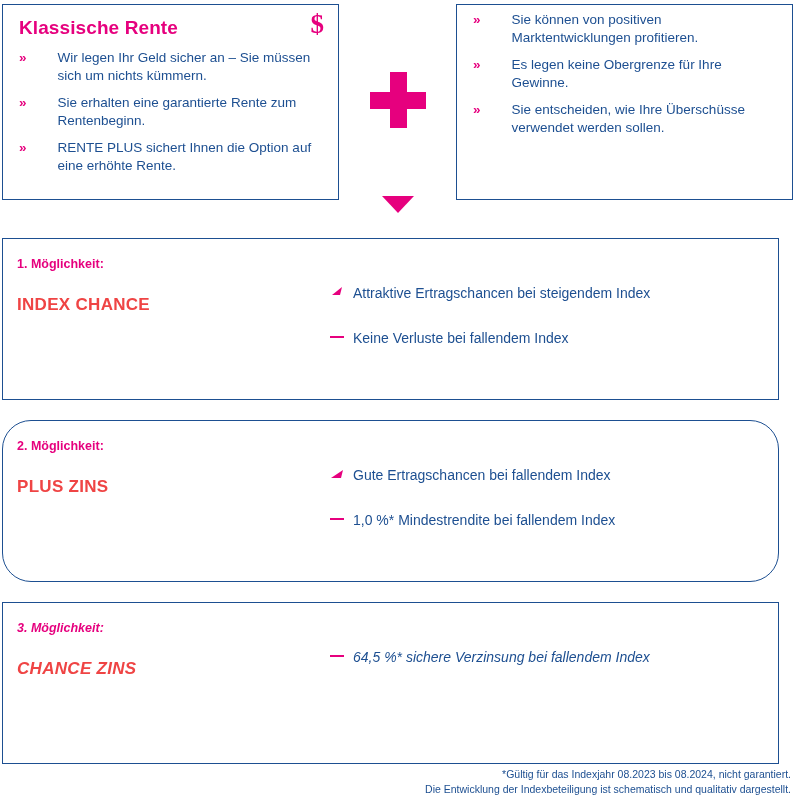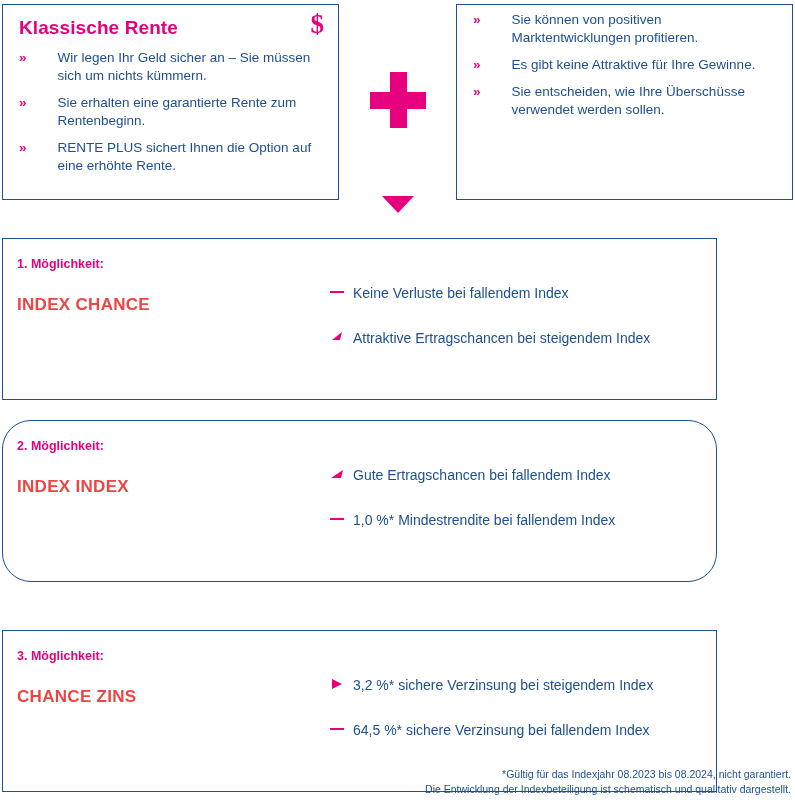--- a/index.html
+++ b/index.html
@@ -115,28 +115,28 @@
     height: 0;
     border-left: 16px solid transparent;
     border-right: 16px solid transparent;
     border-top: 17px solid #e6007e;
   }
 
   
   .option-box {
     position: absolute;
     left: 2px;
-    width: 715px;
+    width: 777px;
     border: 1px solid #1d4f91;
     box-sizing: border-box;
     background: #ffffff;
   }
   #option-1 { top: 238px; height: 162px; }
   #option-2 { top: 420px; height: 162px; border-radius: 29px; }
-  #option-3 { top: 630px; height: 162px; }
+  #option-3 { top: 602px; height: 162px; font-style: italic; }
 
   .option-kicker {
     position: absolute;
     left: 14px;
     top: 18px;
     font-size: 12.5px;
     font-weight: bold;
     color: #e6007e;
   }
   .option-title {
@@ -220,56 +220,56 @@
     <div class="down-arrow"></div>
 
     <div class="top-box right">
       <ul class="bullets">
         <li>
           <span class="chev">»</span>
           <span class="btxt">Sie können von positiven Marktentwicklungen profitieren.</span>
         </li>
         <li>
           <span class="chev">»</span>
-          <span class="btxt">Es gibt keine Attraktive für Ihre Gewinne.</span>
+          <span class="btxt">Es legen keine Obergrenze für Ihre Gewinne.</span>
         </li>
         <li>
           <span class="chev">»</span>
           <span class="btxt">Sie entscheiden, wie Ihre Überschüsse verwendet werden sollen.</span>
         </li>
       </ul>
     </div>
   </div>
 
   <div class="option-box" id="option-1">
     <div class="option-kicker">1. Möglichkeit:</div>
     <div class="option-title">INDEX CHANCE</div>
     <div class="option-points">
       <div class="point">
         <span class="marker">
           <svg width="16" height="16" viewBox="0 0 16 16">
+            <polygon points="3,11 13,3 11,11" fill="#e6007e"></polygon>
+          </svg>
+        </span>
+        <span class="ptxt">Attraktive Ertragschancen bei steigendem Index</span>
+      </div>
+      <div class="point">
+        <span class="marker">
+          <svg width="16" height="16" viewBox="0 0 16 16">
             <rect x="1" y="7" width="14" height="2" fill="#e6007e"></rect>
           </svg>
         </span>
         <span class="ptxt">Keine Verluste bei fallendem Index</span>
-      </div>
-      <div class="point">
-        <span class="marker">
-          <svg width="16" height="16" viewBox="0 0 16 16">
-            <polygon points="3,11 13,3 11,11" fill="#e6007e"></polygon>
-          </svg>
-        </span>
-        <span class="ptxt">Attraktive Ertragschancen bei steigendem Index</span>
       </div>
     </div>
   </div>
 
   <div class="option-box" id="option-2">
     <div class="option-kicker">2. Möglichkeit:</div>
-    <div class="option-title">INDEX INDEX</div>
+    <div class="option-title">PLUS ZINS</div>
     <div class="option-points">
       <div class="point">
         <span class="marker">
           <svg width="16" height="16" viewBox="0 0 16 16">
             <polygon points="2,12 14,4 12,12" fill="#e6007e"></polygon>
           </svg>
         </span>
         <span class="ptxt">Gute Ertragschancen bei fallendem Index</span>
       </div>
       <div class="point">
@@ -283,28 +283,20 @@
     </div>
   </div>
 
   <div class="option-box" id="option-3">
     <div class="option-kicker">3. Möglichkeit:</div>
     <div class="option-title">CHANCE ZINS</div>
     <div class="option-points">
       <div class="point">
         <span class="marker">
           <svg width="16" height="16" viewBox="0 0 16 16">
-            <polygon points="3,3 13,8 3,13" fill="#e6007e"></polygon>
-          </svg>
-        </span>
-        <span class="ptxt">3,2 %* sichere Verzinsung bei steigendem Index</span>
-      </div>
-      <div class="point">
-        <span class="marker">
-          <svg width="16" height="16" viewBox="0 0 16 16">
             <rect x="1" y="7" width="14" height="2" fill="#e6007e"></rect>
           </svg>
         </span>
         <span class="ptxt">64,5 %* sichere Verzinsung bei fallendem Index</span>
       </div>
     </div>
   </div>
 
   <div class="footnote">
     <div>*Gültig für das Indexjahr 08.2023 bis 08.2024, nicht garantiert.</div>

